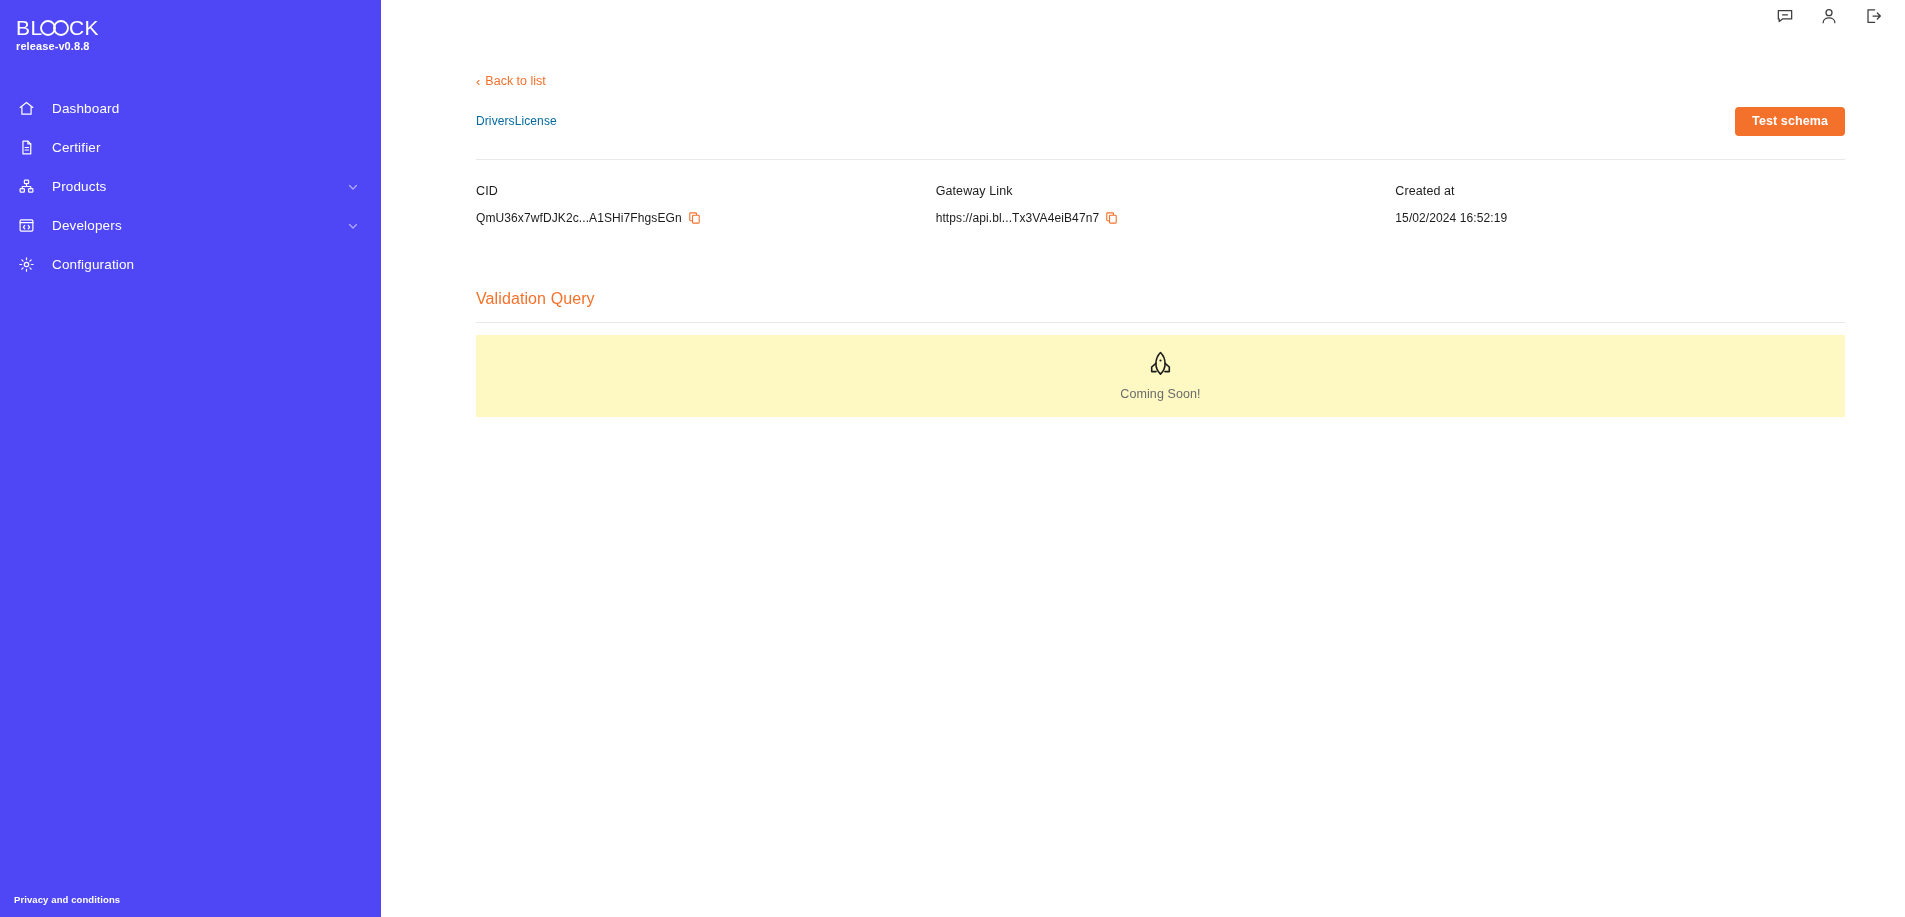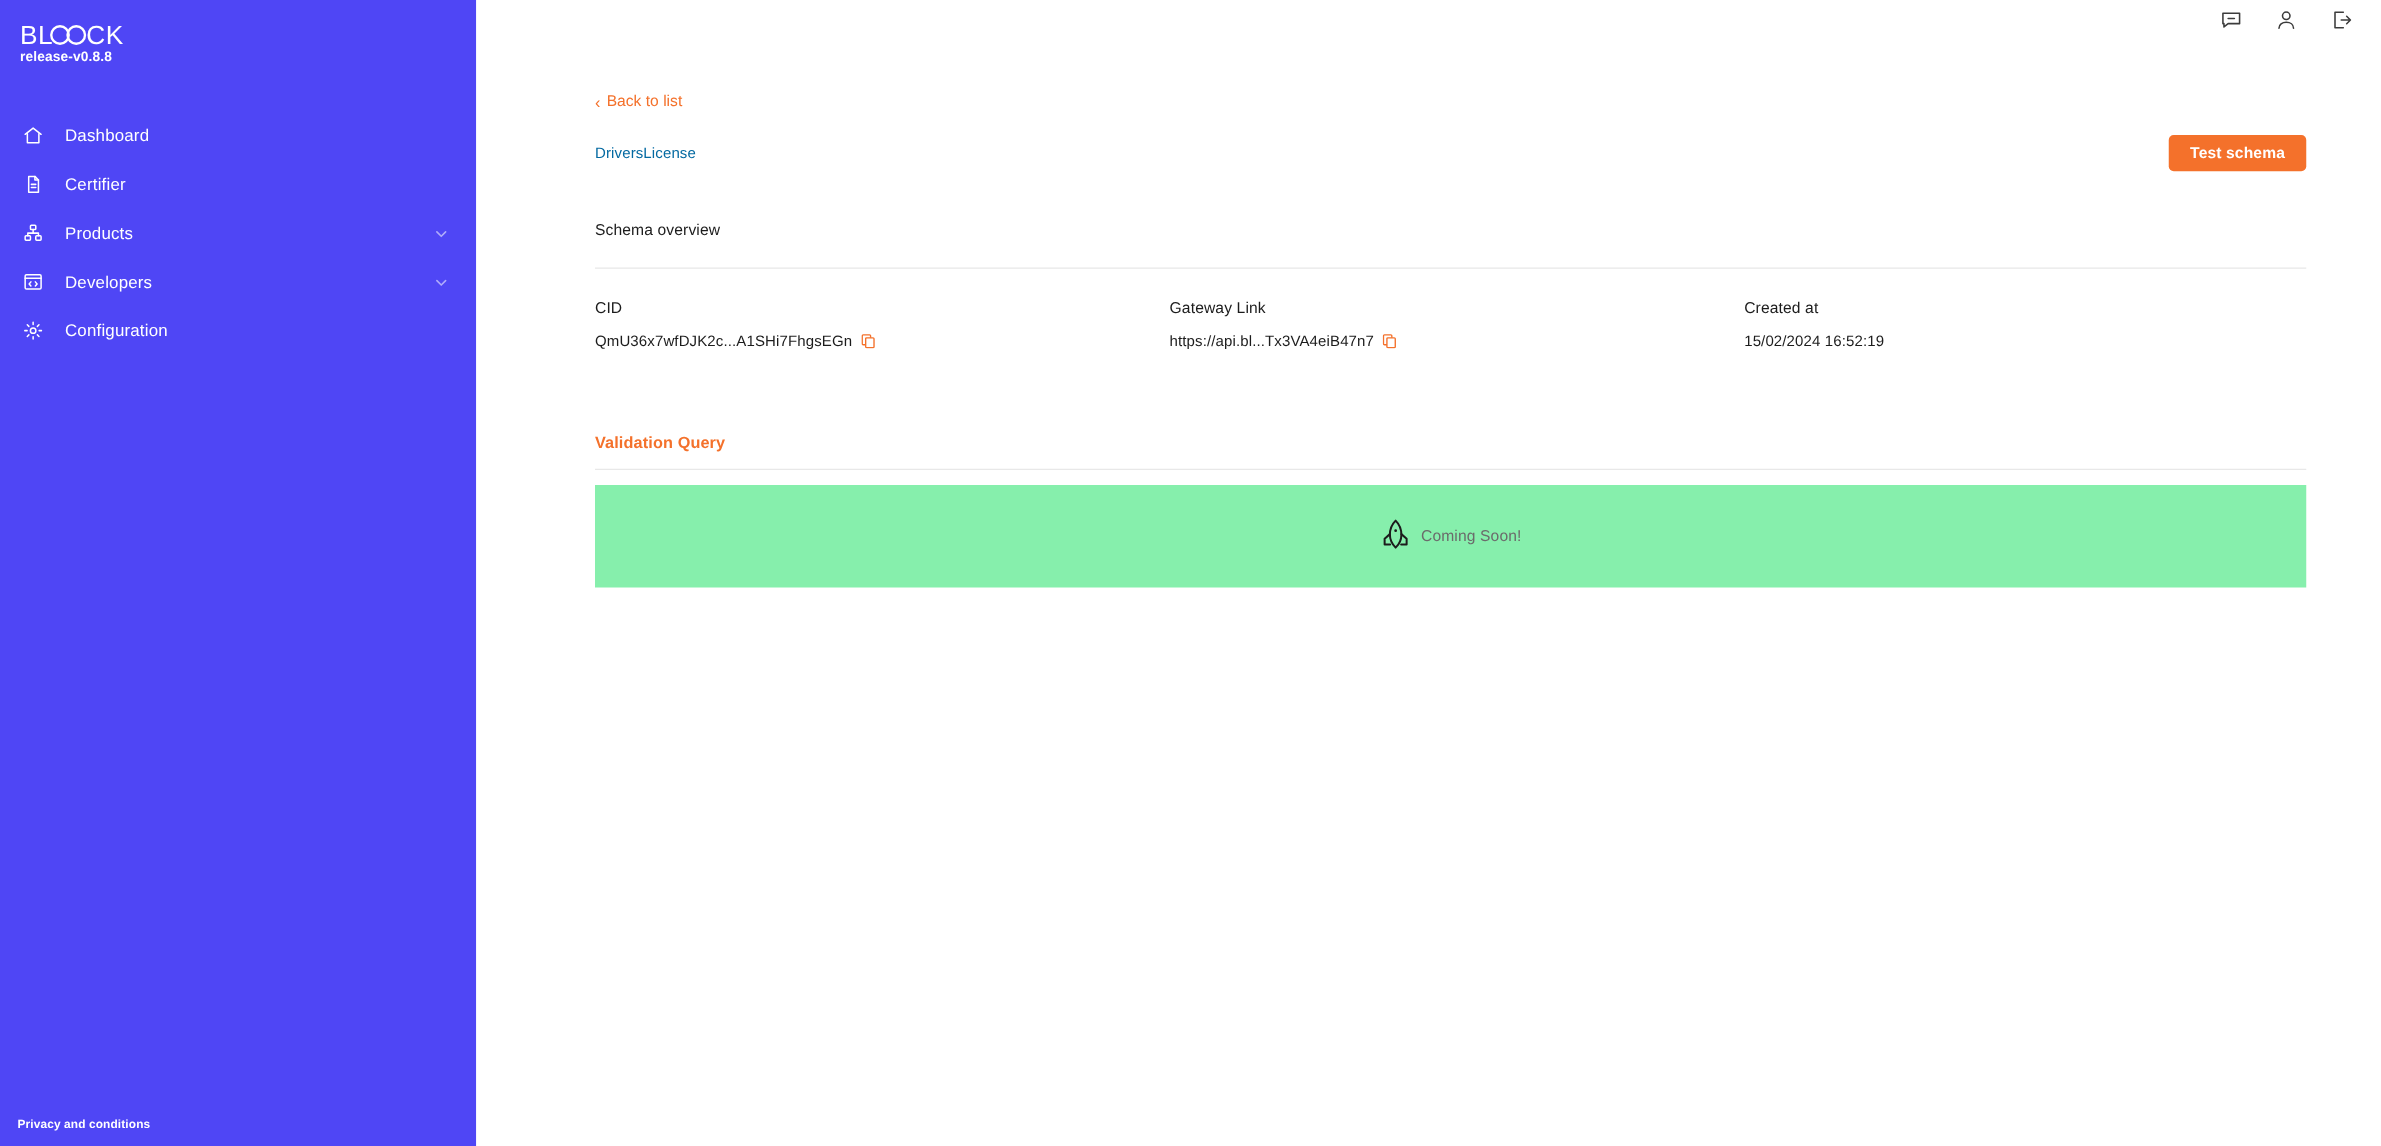--- a/index.html
+++ b/index.html
@@ -97,29 +97,29 @@
   }
   .field-value {
     font-size:12px; color:#1c1c1c; margin-top:13px;
     display:flex; align-items:center; gap:7px; letter-spacing:.1px;
   }
   .copy-icon { width:11px; height:12px; cursor:pointer; flex:0 0 11px; }
   .copy-icon svg { display:block; }
 
   .tabs { margin-top:65px; }
   .tab {
-    display:inline-block; font-size:13px; color:#F4712B;
-    font-weight:700; cursor:pointer; letter-spacing:.1px;
+    display:inline-block; font-size:16px; color:#F4712B;
+    font-weight:400; cursor:pointer; letter-spacing:.1px;
     padding-bottom:14px;
   }
   .tab-divider { height:1px; background:#e8e8e8; }
 
   .coming-soon {
-    background:#86efac; height:82px; margin-top:12px;
-    display:flex; align-items:center;
+    background:#fef9c3; height:82px; margin-top:12px;
+    display:flex; flex-direction:column; align-items:center;
     justify-content:center; gap:8px;
   }
   .rocket { width:25px; height:28px; }
   .rocket svg { display:block; }
   .coming-soon-text {
     font-size:12.5px; color:#6b6b6b; letter-spacing:.1px;
   }
 </style>
 </head>
 <body>
@@ -240,21 +240,20 @@
       <div class="back-link">
         <span class="back-chev">‹</span>
         <span>Back to list</span>
       </div>
 
       <div class="title-row">
         <h1 class="page-title">DriversLicense</h1>
         <button class="btn-primary">Test schema</button>
       </div>
 
-      <div class="section-label">Schema overview</div>
       <div class="divider"></div>
 
       <div class="fields">
 
         <div>
           <div class="field-label">CID</div>
           <div class="field-value">
             <span>QmU36x7wfDJK2c...A1SHi7FhgsEGn</span>
             <span class="copy-icon">
               <svg width="11" height="12" viewBox="0 0 14 15" fill="none" stroke="#F4712B" stroke-width="1.4" stroke-linejoin="round">

